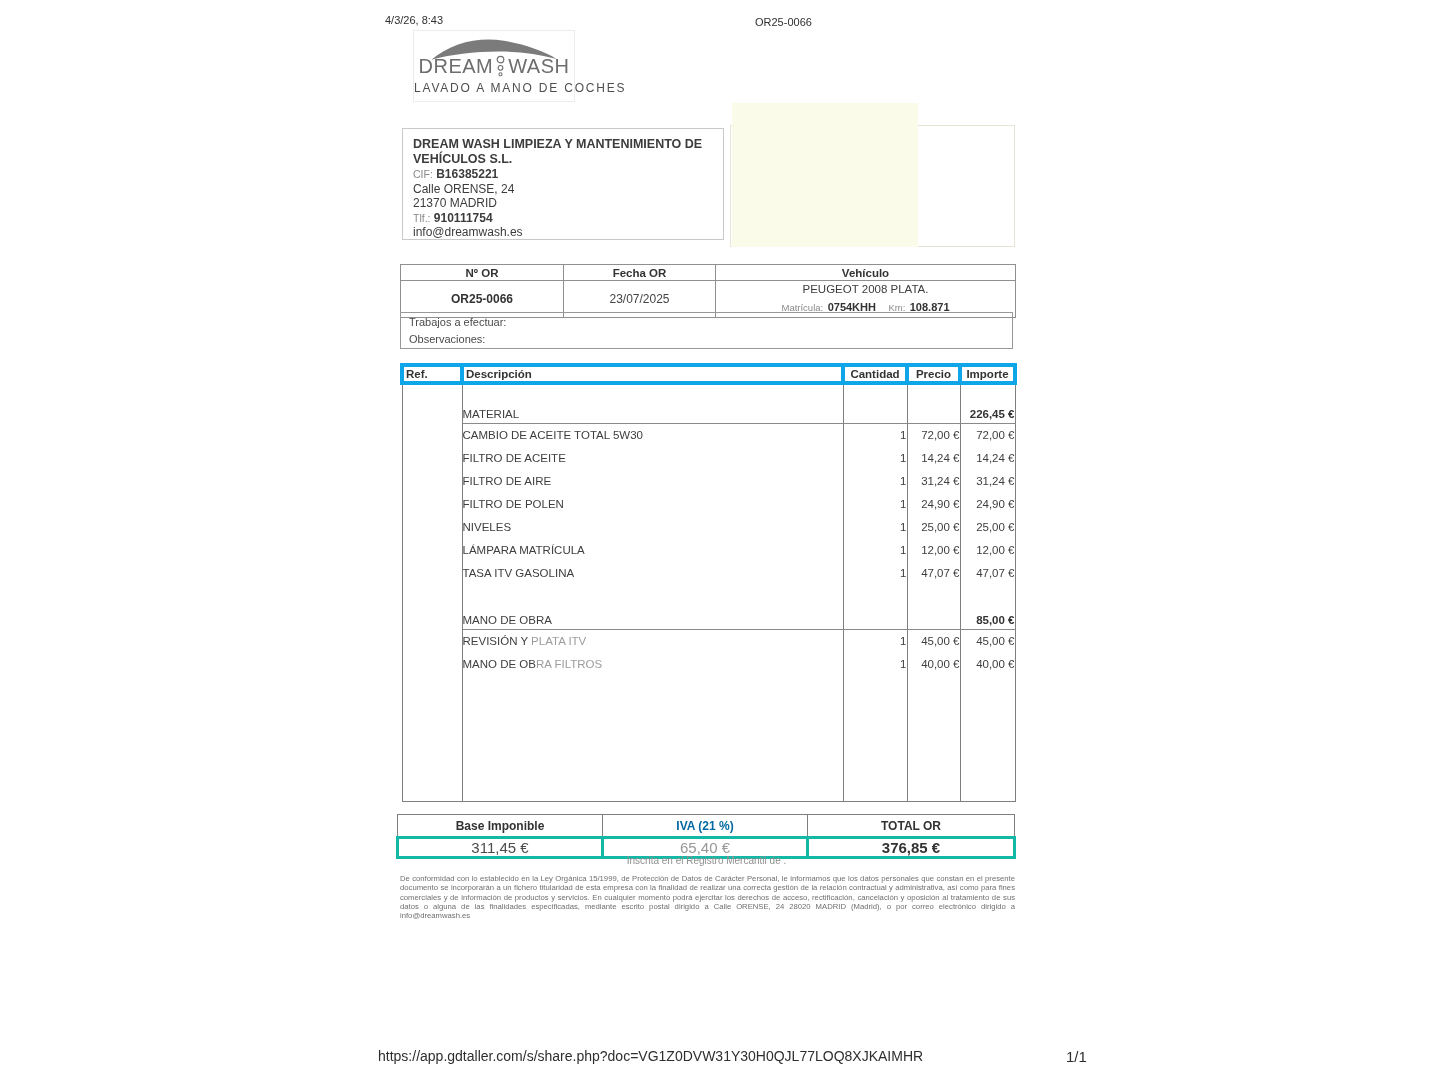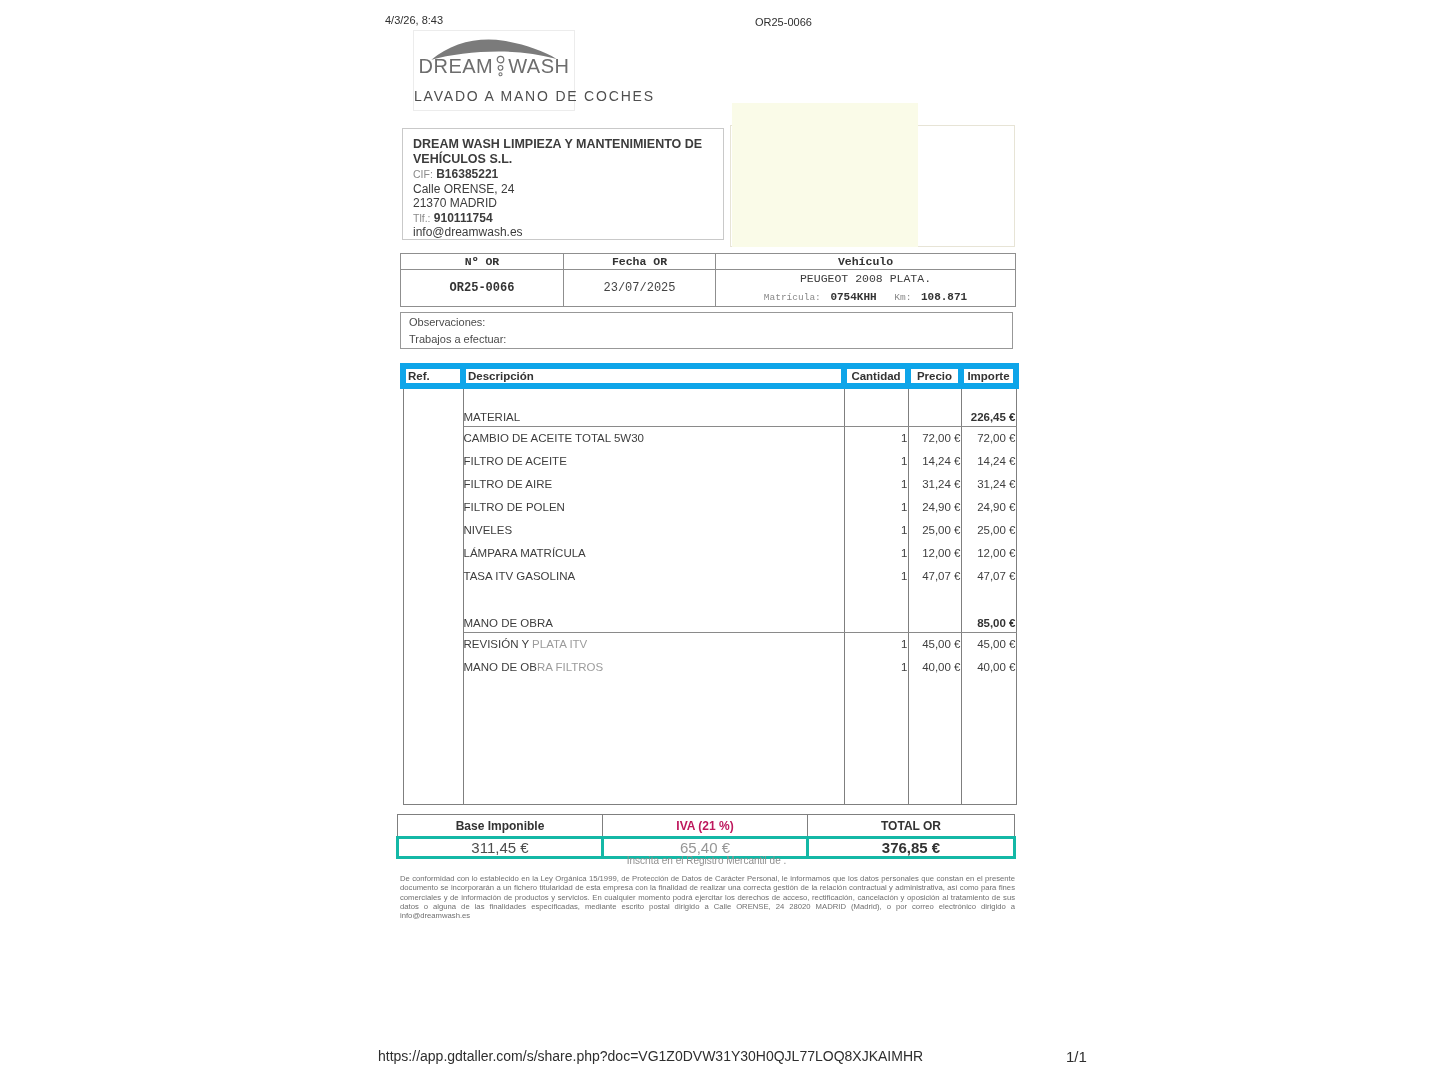--- a/index.html
+++ b/index.html
@@ -14,76 +14,76 @@
   .footer-url  { position:absolute; left:378px; top:1048px; font-size:14px; color:#2e2e2e; }
   .footer-page { position:absolute; left:1066px; top:1048px; font-size:15px; color:#2e2e2e; }
 
   
   .logo { position:absolute; left:413px; top:30px; width:162px; text-align:center;
           border:1px solid #ececec; background:#fff; padding:4px 0 6px; }
   .car-svg { width:140px; height:28px; display:block; margin:0 auto -9px; }
   .brand-line { display:flex; justify-content:center; align-items:center; gap:2px;
                 font-weight:normal; font-size:20px; color:#6d6d6d; letter-spacing:.5px; }
   .bubbles-svg { width:11px; height:24px; }
-  .tagline { font-size:14px; letter-spacing:1.8px; color:#4f4f4f; margin-top:10px; white-space:nowrap; }
+  .tagline { font-size:12px; letter-spacing:1.8px; color:#4f4f4f; margin-top:3px; white-space:nowrap; }
 
   
   .company-box { position:absolute; left:402px; top:128px; width:322px; height:112px;
                  border:1px solid #c9c9c9; padding:8px 10px; font-size:12px; line-height:14.5px; color:#3c3c3c; }
   .co-name { font-weight:bold; font-size:12.5px; line-height:15px; }
   .co-label { color:#8a8a8a; font-size:10.5px; }
   .co-strong { font-weight:bold; }
 
   
   .scan-box-faint { position:absolute; left:730px; top:125px; width:285px; height:122px; border:1px solid #e7e4d6; }
   .scan-highlight { position:absolute; left:732px; top:103px; width:186px; height:144px; background:#fafbe8; }
 
   
-  .or-table { position:absolute; left:400px; top:253px; width:615px; border-collapse:collapse; table-layout:fixed;font-family:Liberation Mono, monospace; }
+  .or-table { position:absolute; left:400px; top:264px; width:615px; border-collapse:collapse; table-layout:fixed; }
   .or-table th { border:1px solid #8f8f8f; font-size:11.5px; font-weight:bold; height:16px; padding:1px 2px; color:#333; }
   .or-table td { border:1px solid #8f8f8f; height:37px; text-align:center; vertical-align:middle; }
   .or-num { font-weight:bold; font-size:12px; color:#333; }
   .or-fecha { font-size:12px; color:#444; }
   .veh-name { font-size:11.5px; color:#3c3c3c; }
   .veh-line { margin-top:2px; }
   .veh-label { font-size:9.5px; color:#8a8a8a; }
   .veh-val { font-size:11px; font-weight:bold; color:#333; }
   .veh-km-label { margin-left:8px; }
 
   
   .trabajos-box { position:absolute; left:400px; top:312px; width:613px; height:37px;
                   border:1px solid #989898; padding:3px 8px; font-size:11px; color:#4b4b4b; }
   .trabajos-box div { line-height:12px; }
   .trabajos-box div + div { margin-top:5px; }
 
   
   .items-table { position:absolute; left:400px; top:363px; width:613px; border-collapse:collapse;
                  table-layout:fixed; font-size:11.5px; color:#3e3e3e; border:1px solid #7f7f7f; }
-  .items-table th { border:6px solid #0ea5e9; font-size:11.5px; font-weight:bold; height:17px; padding:1px 2px; color:#333; }
+  .items-table th { border:4px solid #0ea5e9; font-size:11.5px; font-weight:bold; height:17px; padding:1px 2px; color:#333; }
   .th-ref  { text-align:left; padding-left:4px; }
   .th-desc { text-align:left; padding-left:7px;margin-left:24px; }
   .items-table td { border-left:1px solid #7f7f7f; border-right:1px solid #7f7f7f; padding:0; vertical-align:middle; }
   tr.spacer-sm td { height:15px; }
   tr.spacer-md td { height:20px; }
   tr.filler td { height:126px; }
   tr.section-row td { height:25px; vertical-align:bottom; }
   .section-row .u { border-bottom:1px solid #8a8a8a; }
   tr.item-row td { height:23px; }
   .td-desc { padding-left:7px; }
   .td-qty   { text-align:right; padding-right:11px; }
   .td-price { text-align:right; padding-right:5px; }
   .td-amt   { text-align:right; padding-right:4px; }
   .section-row .td-desc { padding-bottom:3px; }
   .section-row .td-amt { font-weight:bold; padding-bottom:3px; color:#333; }
   .faded { color:#9c9c9c; }
 
   
   .totals-table { position:absolute; left:396px; top:814px; width:617px; border-collapse:collapse; table-layout:fixed; }
   .totals-table th { border:1px solid #7f7f7f; font-size:12px; font-weight:bold; height:23px; text-align:center; color:#333; }
-  .totals-table th.h-iva { color:#be185d;margin-top:24px; }
+  .totals-table th.h-iva { color:#0369a1;margin-top:24px; }
   .totals-table td { border:3px solid #14b8a6; height:19px; text-align:center; font-size:15px;margin-top:33px; }
   .t-base { color:#4c4c4c; }
   .t-iva { color:#979797; }
   .t-total { font-weight:bold; color:#333; }
 
   .registro { position:absolute; left:400px; top:855px; width:613px; text-align:center; font-size:10px; color:#8f8f8f; }
   .legal { position:absolute; left:400px; top:874px; width:615px; font-size:7.7px; line-height:9.3px;
            color:#6f6f6f; text-align:justify; }
 </style>
 </head>
@@ -153,22 +153,22 @@
             <span class="veh-val">0754KHH</span>
             <span class="veh-label veh-km-label">Km:</span>
             <span class="veh-val">108.871</span>
           </div>
         </td>
       </tr>
     </tbody>
   </table>
 
   <div class="trabajos-box">
+    <div>Trabajos a efectuar:</div>
     <div>Observaciones:</div>
-    <div>Trabajos a efectuar:</div>
   </div>
 
   <table class="items-table">
     <colgroup>
       <col style="width:60px">
         <col style="width:381px">
         <col style="width:64px">
         <col style="width:53px">
         <col style="width:55px">
     </colgroup>

